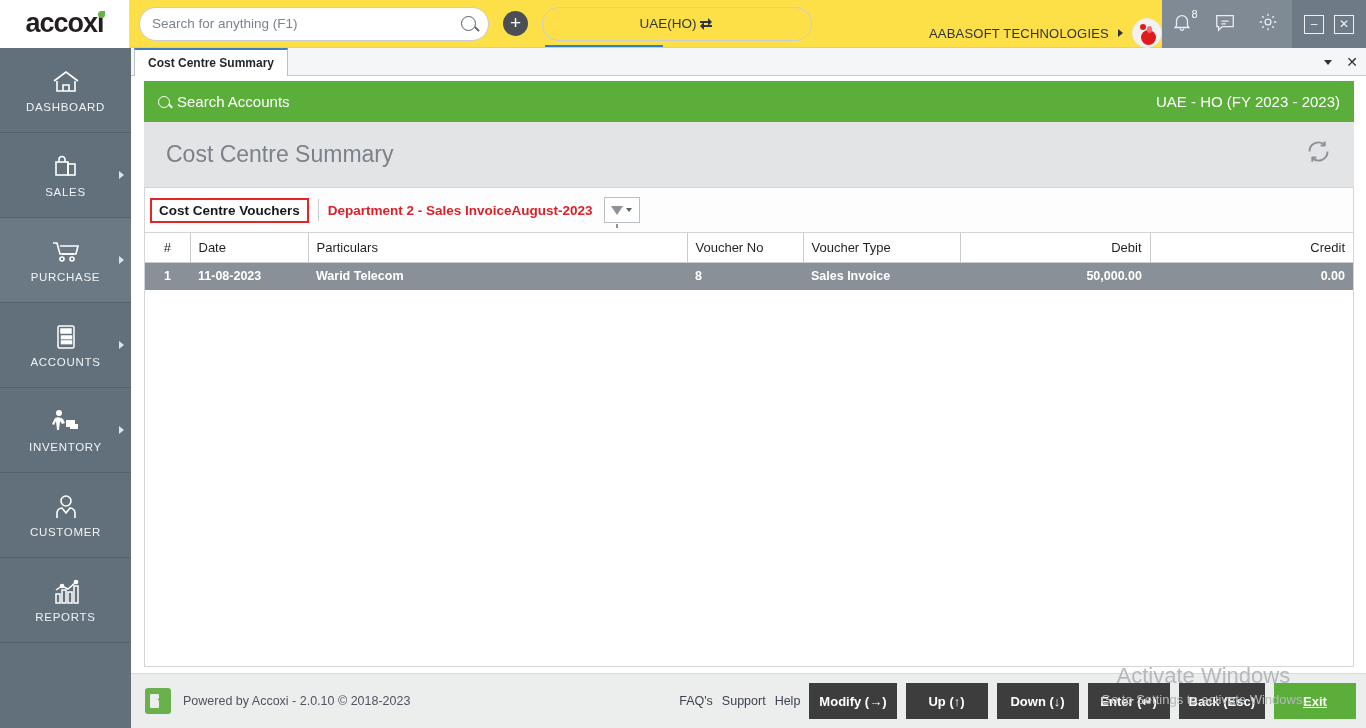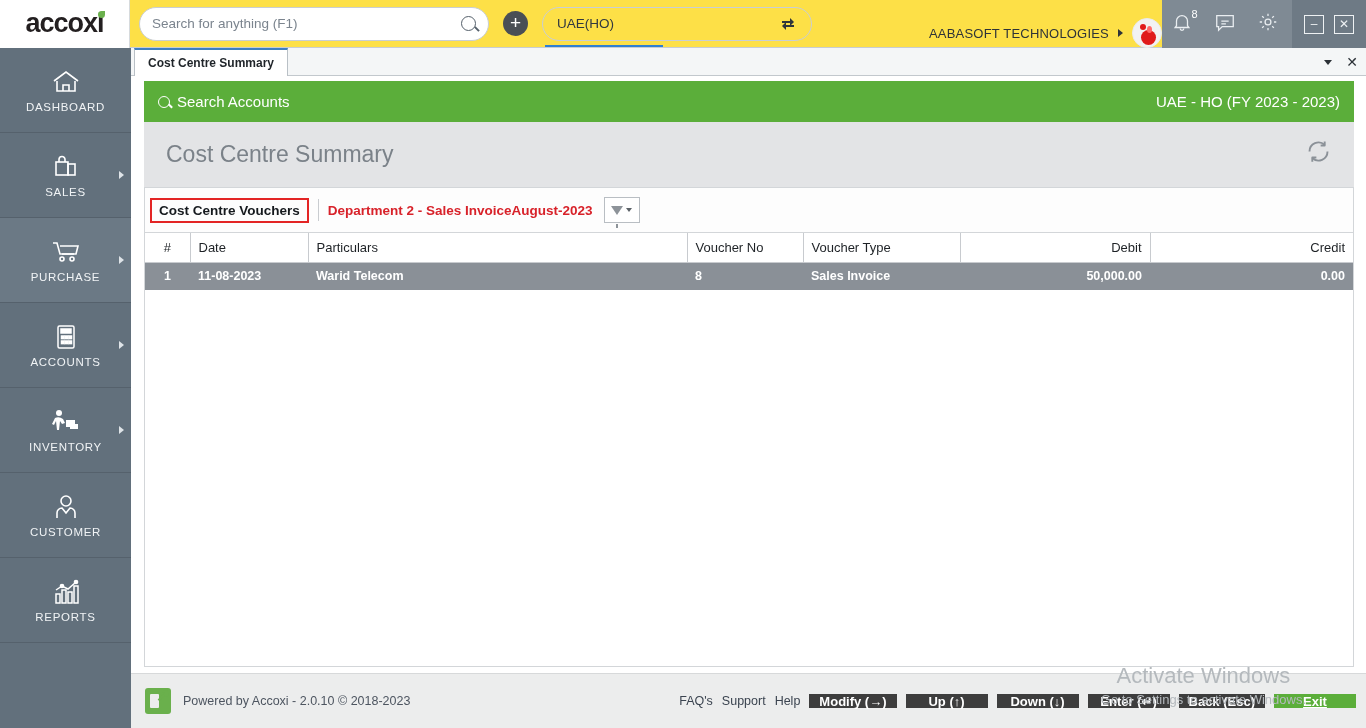--- a/index.html
+++ b/index.html
@@ -53,21 +53,21 @@
   }
   .plus-btn {
     margin-left: 14px; width: 25px; height: 25px; border-radius: 50%;
     background: #4a4f55; color: #fff; font-size: 19px; line-height: 23px;
     text-align: center; cursor: pointer; font-weight: 300;
   }
   .branch-box {
     margin-left: 14px; width: 270px; height: 34px;
     border: 1px solid #c9ced3; border-radius: 17px;
     display: flex; align-items: center; padding: 0 14px;
-    justify-content: space-between;
+    justify-content: center;
   }
   .branch-box .val { font-size: 13.5px; color: #313840; }
   .sync-ico {
     width: 18px; height: 18px; position: relative; color: #2f353b;
     font-size: 17px; line-height: 18px;
   }
   .company-area {
     position: absolute; right: 204px; top: 9px; height: 48px;
     display: flex; align-items: center; gap: 9px;
   }
@@ -282,21 +282,21 @@
     width: 9px; height: 14px; background: #eceded; border-radius: 1px;
   }
   .ft-logo::after {
     content: '↗'; position: absolute; right: 1px; top: -3px;
     font-size: 17px; color: #6ab04c; font-weight: bold;
   }
   .ft-copy { font-size: 12.5px; color: #4d5560; }
   .ft-right { display: flex; align-items: center; gap: 9px; }
   .ft-link { font-size: 12.5px; color: #3b4450; cursor: pointer; }
   .kbtn {
-    height: 14px; min-width: 82px; background: #3d3d3d; color: #ffffff;
+    height: 36px; min-width: 82px; background: #3d3d3d; color: #ffffff;
     font-size: 13px; font-weight: bold; display: flex; align-items: center;
     justify-content: center; cursor: pointer; padding: 0 10px;
     border: none; font-family: "Liberation Sans", sans-serif;
   }
   .kbtn.exit { background: #5bae3a; }
   .kbtn.exit span { text-decoration: underline; }
 </style>
 </head>
 <body>
 

